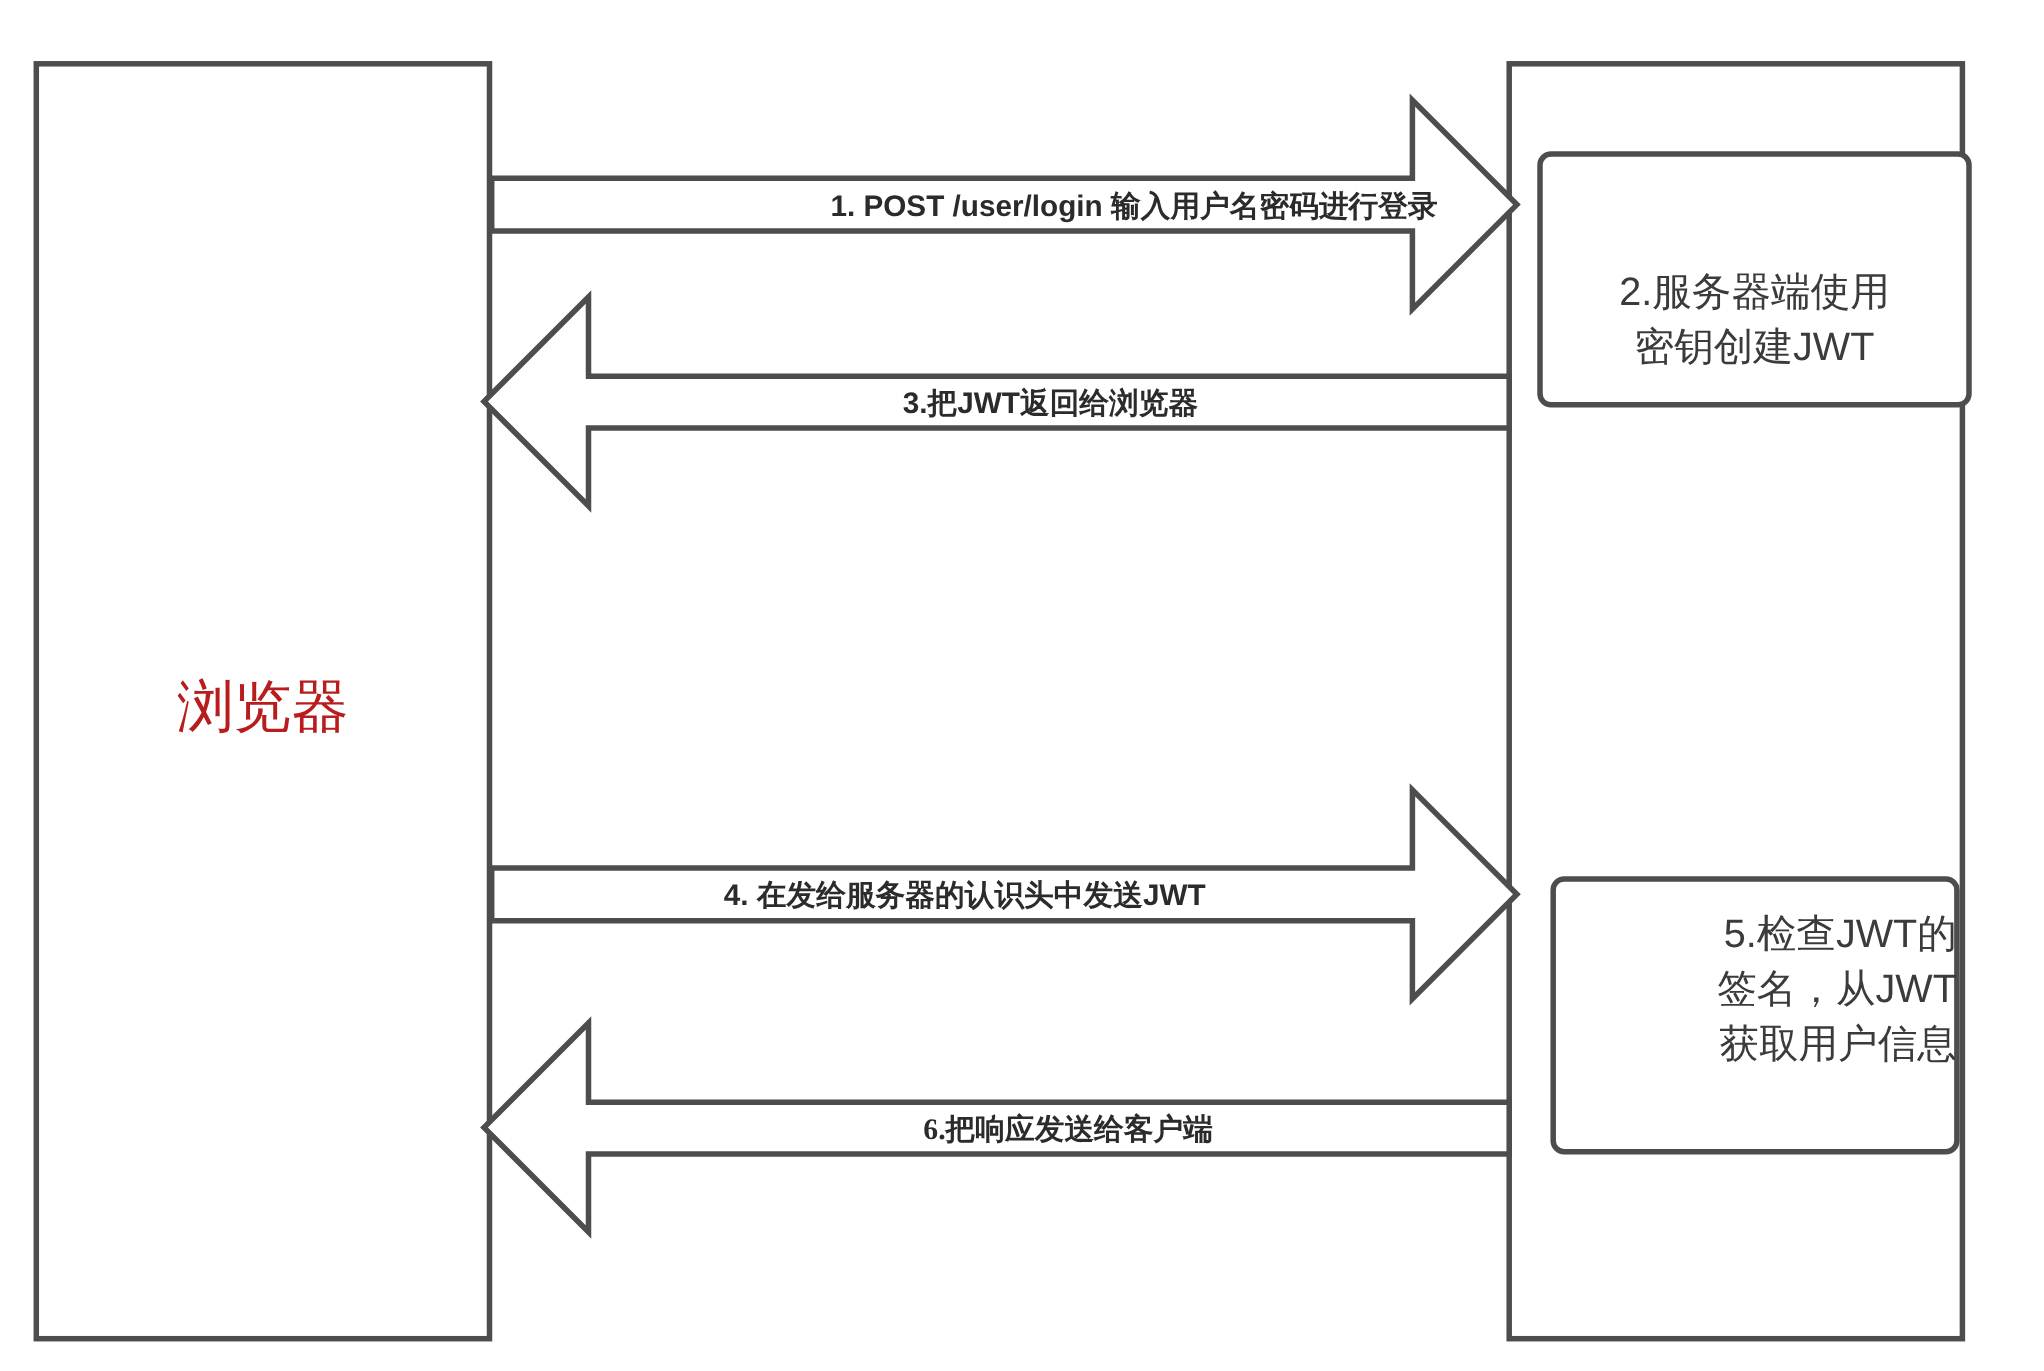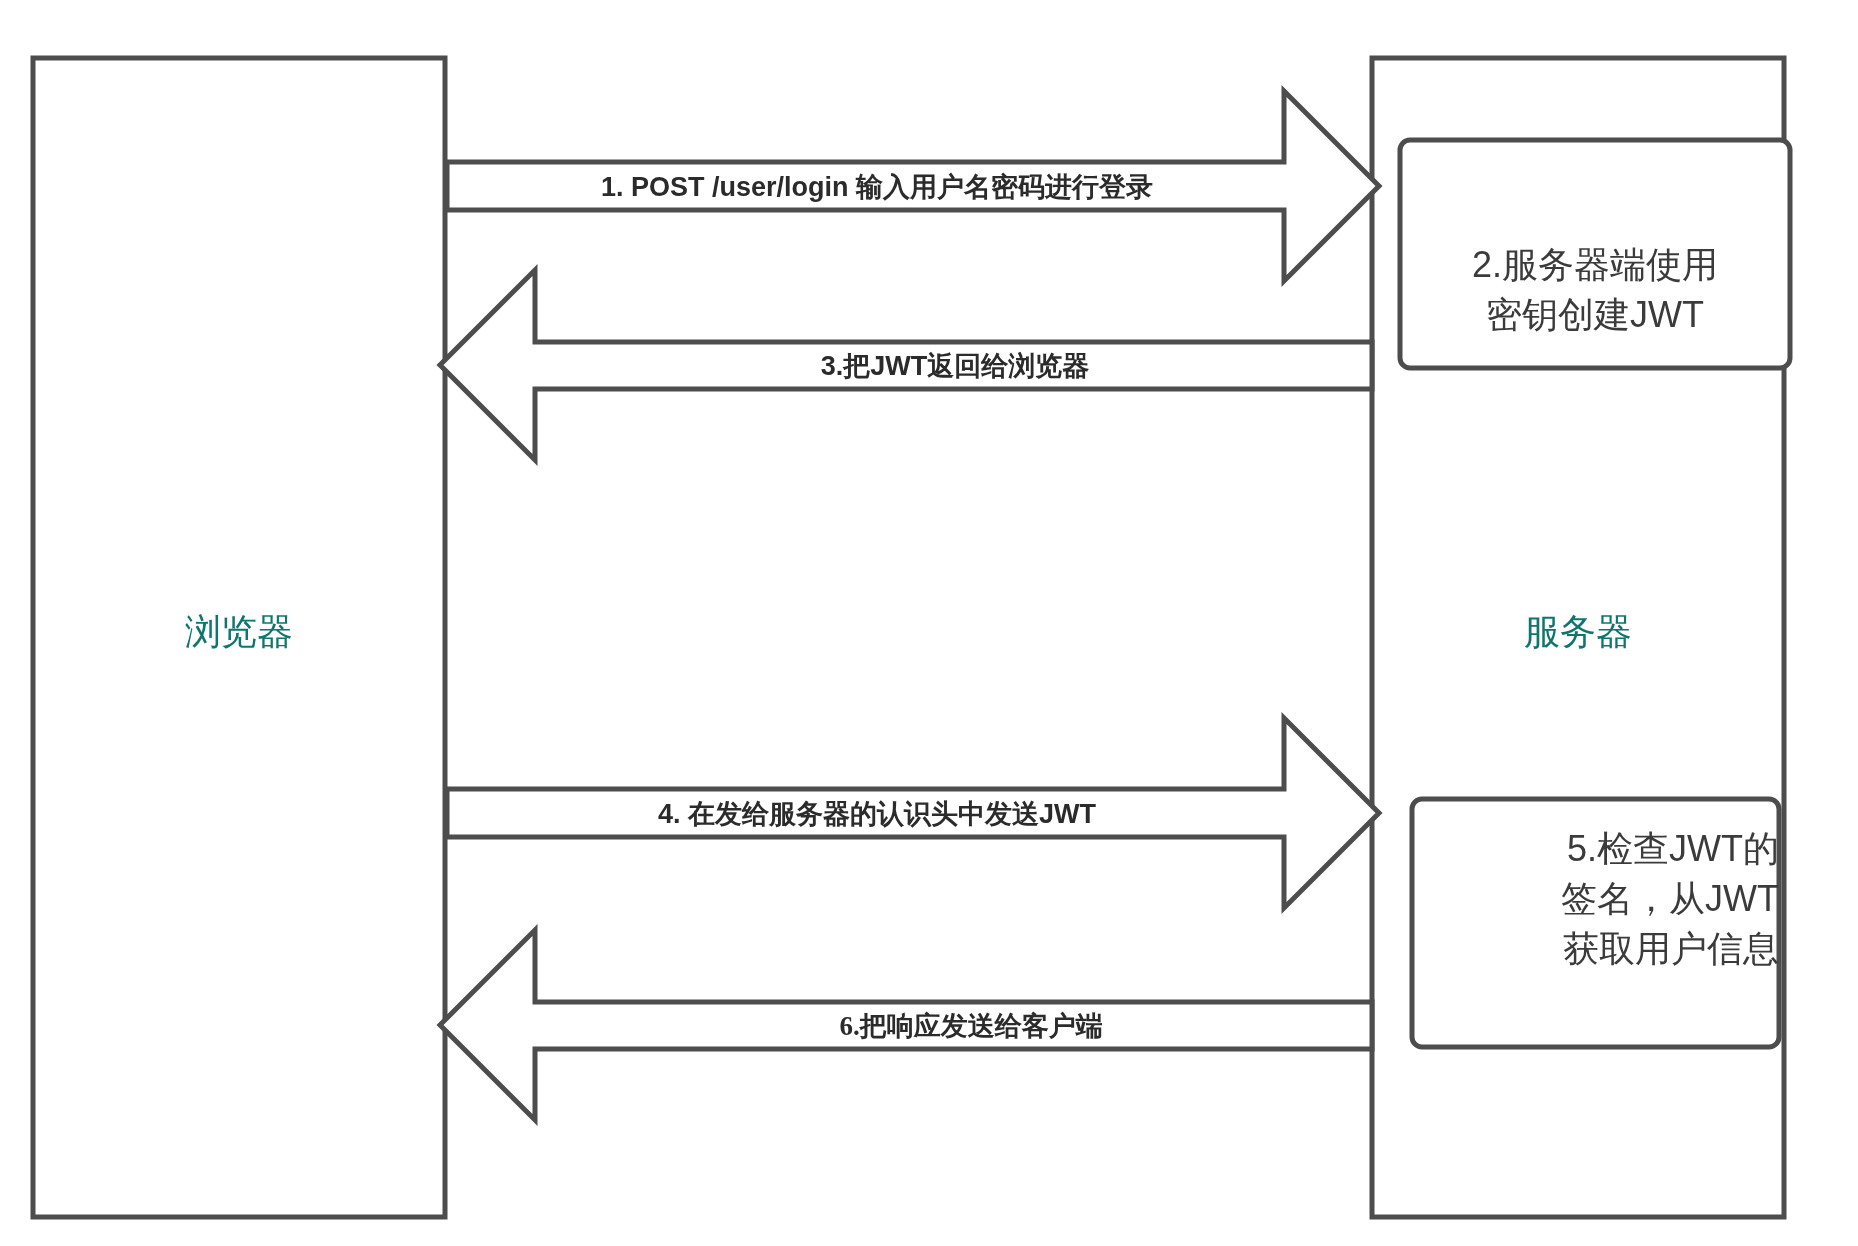--- a/index.html
+++ b/index.html
@@ -20,22 +20,22 @@
     height: 1246px;
   }
   #diagram svg {
     position: absolute;
     left: 0;
     top: 0;
   }
   .lane-title {
     position: absolute;
     text-align: center;
-    font-size: 36px;
-    color: #0f766e;
+    font-size: 52px;
+    color: #b91c1c;
     white-space: nowrap;
   }
   .note-text {
     position: absolute;
     text-align: center;
     font-size: 36px;
     line-height: 50px;
     color: #3b3b3b;
   }
   .arrow-label {
@@ -66,30 +66,29 @@
 
     <path d="M 447 789 L 1284 789 L 1284 718 L 1379 813 L 1284 908 L 1284 837 L 447 837 Z" fill="#ffffff" stroke="#4d4d4d" stroke-width="5" stroke-linejoin="miter"></path>
 
     <rect x="1412" y="799" width="367" height="248" rx="10" ry="10" fill="#ffffff" stroke="#4d4d4d" stroke-width="5"></rect>
 
     <path d="M 1372 1002 L 535 1002 L 535 930 L 440 1025 L 535 1120 L 535 1049 L 1372 1049 Z" fill="#ffffff" stroke="#4d4d4d" stroke-width="5" stroke-linejoin="miter"></path>
   </svg>
 
   <div class="lane-title" style="left:33px; top:608px; width:412px;">浏览器</div>
 
-  <div class="lane-title" style="left:1372px; top:608px; width:412px;">服务器</div>
 
   <div class="note-text" style="left:1400px; top:200px; width:390px; white-space:pre-line;margin-top:40px;">2.服务器端使用
 密钥创建JWT</div>
 
   <div class="note-text" style="left:1412px; top:824px; width:367px; white-space:pre-line;text-align:right;">5.检查JWT的
 签名，从JWT
 获取用户信息</div>
 
-  <div class="arrow-label" style="left:447px; top:169px; width:860px;">1. POST /user/login 输入用户名密码进行登录</div>
+  <div class="arrow-label" style="left:447px; top:169px; width:860px;text-align:right;">1. POST /user/login 输入用户名密码进行登录</div>
 
   <div class="arrow-label" style="left:535px; top:348px; width:840px;">3.把JWT返回给浏览器</div>
 
   <div class="arrow-label" style="left:447px; top:796px; width:860px;">4. 在发给服务器的认识头中发送JWT</div>
 
   <div class="arrow-label" style="left:551px; top:1008px; width:840px;font-family:Liberation Serif, serif;">6.把响应发送给客户端</div>
 
 </div>
 
 </body></html>

